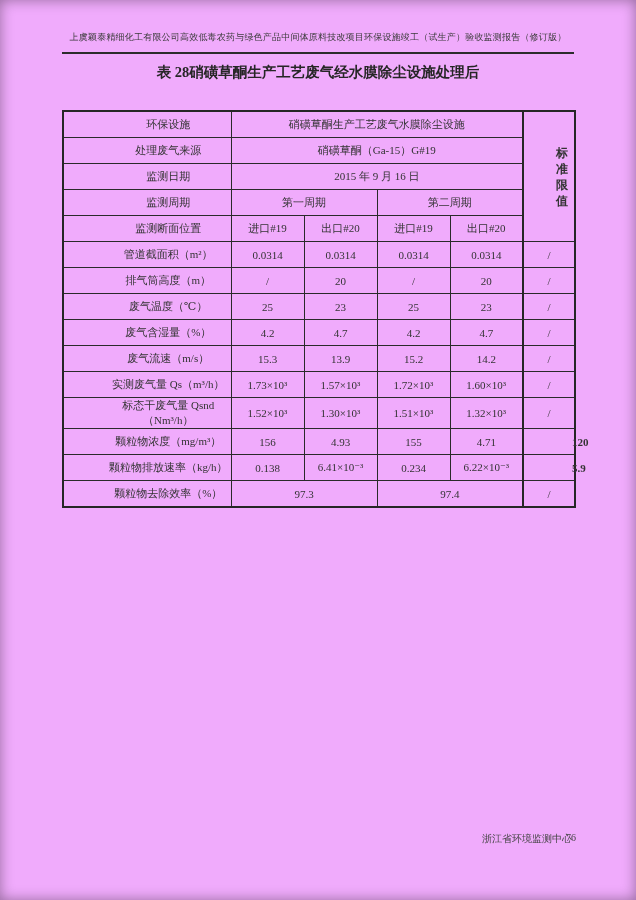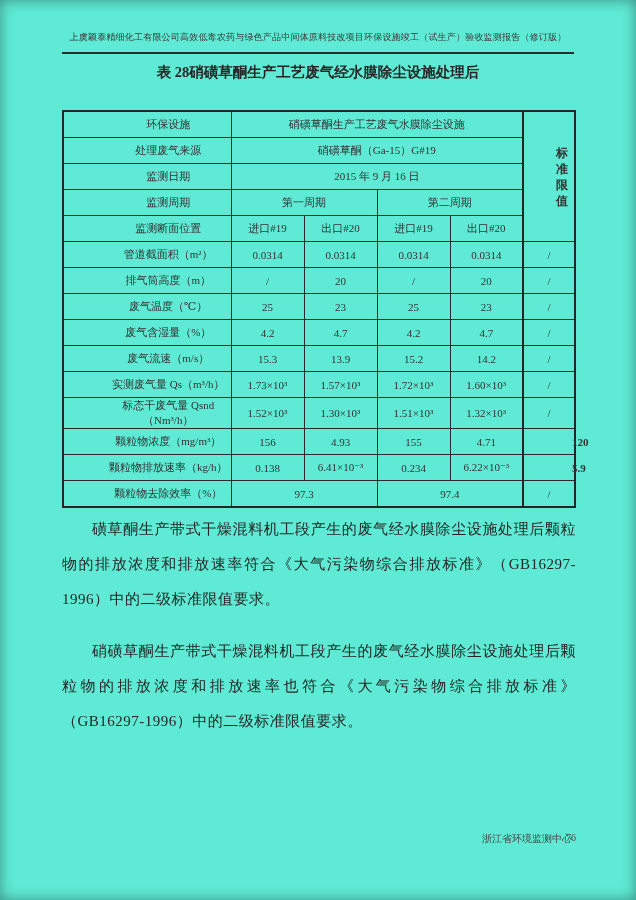--- a/index.html
+++ b/index.html
@@ -1,20 +1,20 @@
 <!DOCTYPE html>
 <html><head>
 <meta charset="utf-8">
 <style>
   html,body{margin:0;padding:0;background:#8a8a8a;}
   .page{
     position:relative;
     width:636px;height:900px;
     margin:0 auto;
-    background:#5eead4;
+    background:#f0abfc;
     box-shadow:inset 0 0 14px rgba(0,0,0,.38);
     font-family:"Liberation Serif","DejaVu Serif",serif;
     color:#2f2f2f;
     overflow:hidden;
   }
   .doc-header{
     position:absolute;top:31px;left:60px;width:516px;
     font-size:9px;letter-spacing:.2px;white-space:nowrap;
     text-align:center;color:#3b3b3b;overflow:hidden;
   }
@@ -179,23 +179,19 @@
 
       <tr>
         <td class="lbl">颗粒物去除效率（%）</td>
         <td colspan="2">97.3</td>
         <td colspan="2">97.4</td>
         <td class="limit">/</td>
       </tr>
     </tbody>
   </table>
 
-  <div class="paragraphs">
-    <p>磺草酮生产带式干燥混料机工段产生的废气经水膜除尘设施处理后颗粒物的排放浓度和排放速率符合《大气污染物综合排放标准》（GB16297-1996）中的二级标准限值要求。</p>
-    <p>硝磺草酮生产带式干燥混料机工段产生的废气经水膜除尘设施处理后颗粒物的排放浓度和排放速率也符合《大气污染物综合排放标准》（GB16297-1996）中的二级标准限值要求。</p>
-  </div>
 
   <div class="doc-footer">
     <span class="page-num">76</span>
     <span class="footer-org">浙江省环境监测中心</span>
   </div>
 
 </div>
 
 </body></html>

